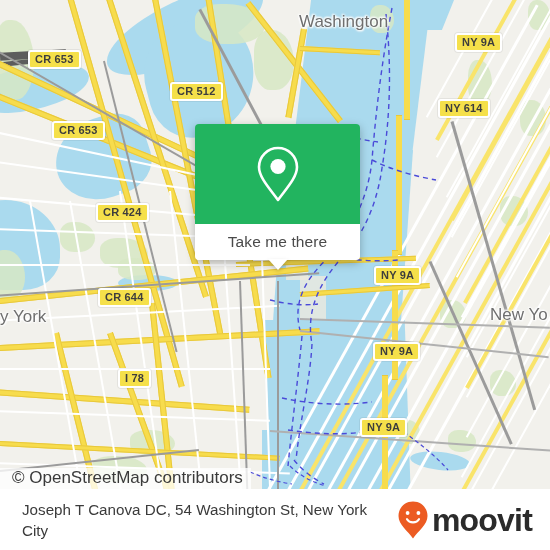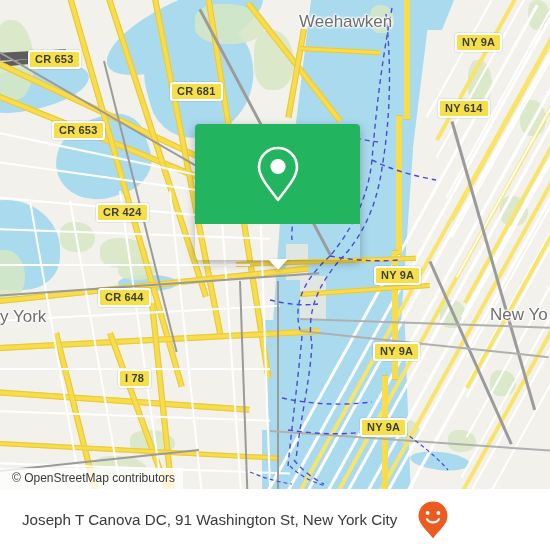--- a/index.html
+++ b/index.html
@@ -53,21 +53,21 @@
     font-size:17px;
     white-space:nowrap;
     text-shadow: 0 0 3px #fff, 0 0 3px #fff, 0 0 3px #fff, 1px 1px 2px #fff, -1px -1px 2px #fff;
   }
 
   
   #attribution {
     position:absolute; left:0; bottom:0;
     background:rgba(255,255,255,.78);
     color:#3a3a3a;
-    font-size:12px;
+    font-size:17px;
     padding:3px 8px 4px 12px;
     white-space:nowrap;
     line-height:14px;
   }
 
   
   #card {
     position:absolute; left:195px; top:124px; width:165px; height:136px;
     border-radius:4px;
     box-shadow: 0 3px 10px rgba(0,0,0,.28);
@@ -299,53 +299,57 @@
         <path d="M294 460 C 302 470, 312 478, 324 484"></path>
       </g>
       <g stroke="#4a4ad8" stroke-width="1.2" fill="none" stroke-dasharray="4,3">
         <path d="M404 432 C 420 444, 436 456, 448 470"></path>
         <path d="M290 466 C 300 476, 312 482, 326 486"></path>
         <path d="M250 472 C 264 478, 278 482, 292 484"></path>
       </g>
     </svg>
 
     <div class="shield" style="left:28px;top:50px;">CR 653</div>
-    <div class="shield" style="left:170px;top:82px;">CR 681</div>
+    <div class="shield" style="left:170px;top:82px;">CR 512</div>
     <div class="shield" style="left:52px;top:121px;">CR 653</div>
     <div class="shield" style="left:455px;top:33px;">NY 9A</div>
     <div class="shield" style="left:438px;top:99px;">NY 614</div>
     <div class="shield" style="left:96px;top:203px;">CR 424</div>
     <div class="shield" style="left:98px;top:288px;">CR 644</div>
     <div class="shield" style="left:374px;top:266px;">NY 9A</div>
     <div class="shield" style="left:118px;top:369px;">I 78</div>
     <div class="shield" style="left:373px;top:342px;">NY 9A</div>
     <div class="shield" style="left:360px;top:418px;">NY 9A</div>
 
-    <div class="placelabel" style="left:299px;top:12px;">Weehawken</div>
+    <div class="placelabel" style="left:299px;top:12px;">Washington</div>
     <div class="placelabel" style="left:0px;top:307px;">y York</div>
     <div class="placelabel" style="left:490px;top:305px;">New Yo</div>
 
     <div id="attribution">© OpenStreetMap contributors</div>
   </div>
 
   <div id="card">
     <div id="card-green">
       <svg id="pin-icon" width="48" height="58" viewBox="0 0 48 58">
         <path d="M24 3 C 13.5 3, 5 11.5, 5 22 C 5 32.5, 16 44, 24 55 C 32 44, 43 32.5, 43 22 C 43 11.5, 34.5 3, 24 3 Z" fill="none" stroke="#ffffff" stroke-width="2.6" stroke-linejoin="round"></path>
         <circle cx="24" cy="21.5" r="7.6" fill="#ffffff"></circle>
       </svg>
     </div>
+    <div id="card-white">
+      <span id="card-label">Take me there</span>
+    </div>
     <div id="card-tail"></div>
   </div>
 
   <div id="footer">
-    <div id="footer-text">Joseph T Canova DC, 91 Washington St, New York City</div>
+    <div id="footer-text">Joseph T Canova DC, 54 Washington St, New York City</div>
     <div id="brand">
       <svg width="32" height="40" viewBox="0 0 32 40">
         <path d="M16 1.5 C 7.8 1.5, 1.5 7.8, 1.5 16 C 1.5 25, 11 31, 16 38.5 C 21 31, 30.5 25, 30.5 16 C 30.5 7.8, 24.2 1.5, 16 1.5 Z" fill="#ec5b22"></path>
         <circle cx="10.6" cy="13" r="1.9" fill="#ffffff"></circle>
         <circle cx="21.4" cy="13" r="1.9" fill="#ffffff"></circle>
         <path d="M10 19.2 C 12.4 23.4, 19.6 23.4, 22 19.2" fill="none" stroke="#ffffff" stroke-width="2.1" stroke-linecap="round"></path>
       </svg>
+      <span id="brand-word">moovit</span>
     </div>
   </div>
 
 </div>
 
 </body></html>

